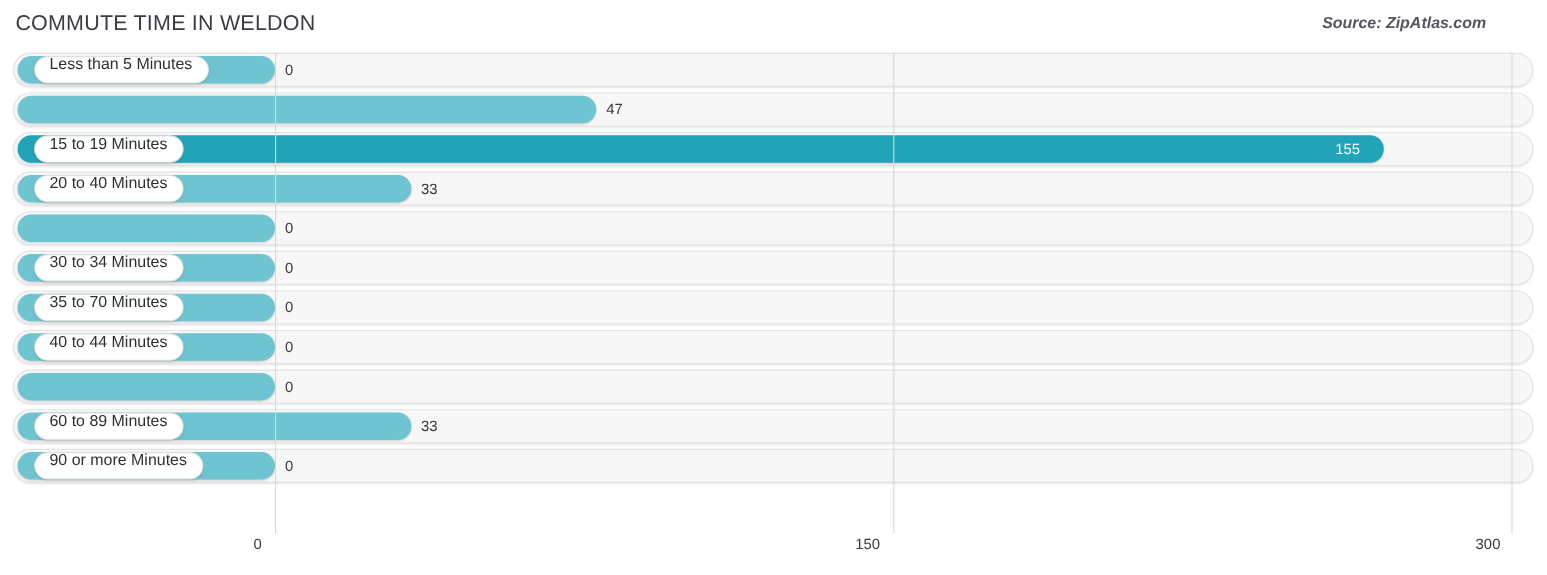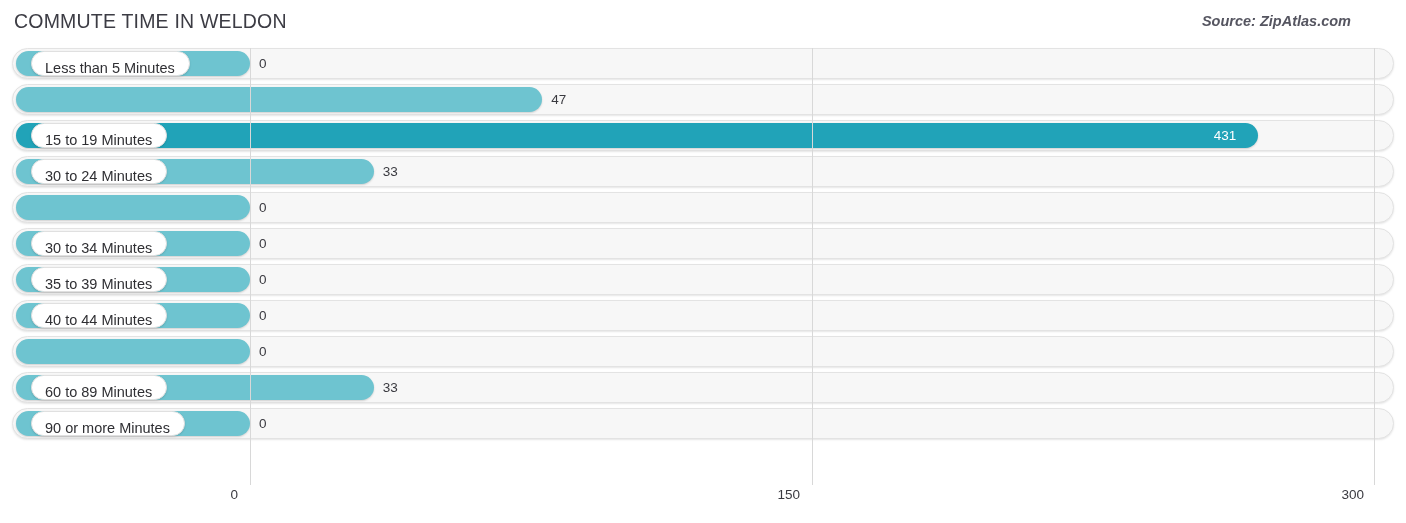--- a/index.html
+++ b/index.html
@@ -87,21 +87,21 @@
     z-index: 2;
   }
   .bar.highlight {
     background: #21a3b8;
   }
   .pill {
     position: absolute;
     left: 31px; top: 3px;
     height: 25px;
     display: flex;
-    align-items: flex-end;
+    align-items: flex-start;
     padding: 0 14px 0 13px;
     background: #ffffff;
     border: 1px solid #e0e0e0;
     border-radius: 13px;
     box-shadow: 0 1px 2px rgba(0,0,0,.13);
     z-index: 4;
     white-space: nowrap;
   }
   .pill-label {
     font-size: 14.5px;
@@ -173,48 +173,48 @@
           <div class="track"></div>
           <div class="bar" style="width: 526.24px;"></div>
           <div class="value-out" style="left: 551.24px;">47</div>
         </div>
         <div class="row">
           <div class="track"></div>
           <div class="bar highlight" style="width: 1241.85px;"></div>
           <div class="pill">
             <span class="pill-label">15 to 19 Minutes</span>
           </div>
-          <div class="value-in" style="left: 1213.85px;">431</div>
+          <div class="value-in" style="left: 1213.85px;">155</div>
         </div>
         <div class="row">
           <div class="track"></div>
           <div class="bar" style="width: 357.64px;"></div>
           <div class="pill">
-            <span class="pill-label">30 to 24 Minutes</span>
+            <span class="pill-label">20 to 40 Minutes</span>
           </div>
           <div class="value-out" style="left: 382.64px;">33</div>
         </div>
         <div class="row">
           <div class="track"></div>
           <div class="bar" style="width: 234px;"></div>
           <div class="value-out" style="left: 259px;">0</div>
         </div>
         <div class="row">
           <div class="track"></div>
           <div class="bar" style="width: 234px;"></div>
           <div class="pill">
             <span class="pill-label">30 to 34 Minutes</span>
           </div>
           <div class="value-out" style="left: 259px;">0</div>
         </div>
         <div class="row">
           <div class="track"></div>
           <div class="bar" style="width: 234px;"></div>
           <div class="pill">
-            <span class="pill-label">35 to 39 Minutes</span>
+            <span class="pill-label">35 to 70 Minutes</span>
           </div>
           <div class="value-out" style="left: 259px;">0</div>
         </div>
         <div class="row">
           <div class="track"></div>
           <div class="bar" style="width: 234px;"></div>
           <div class="pill">
             <span class="pill-label">40 to 44 Minutes</span>
           </div>
           <div class="value-out" style="left: 259px;">0</div>

